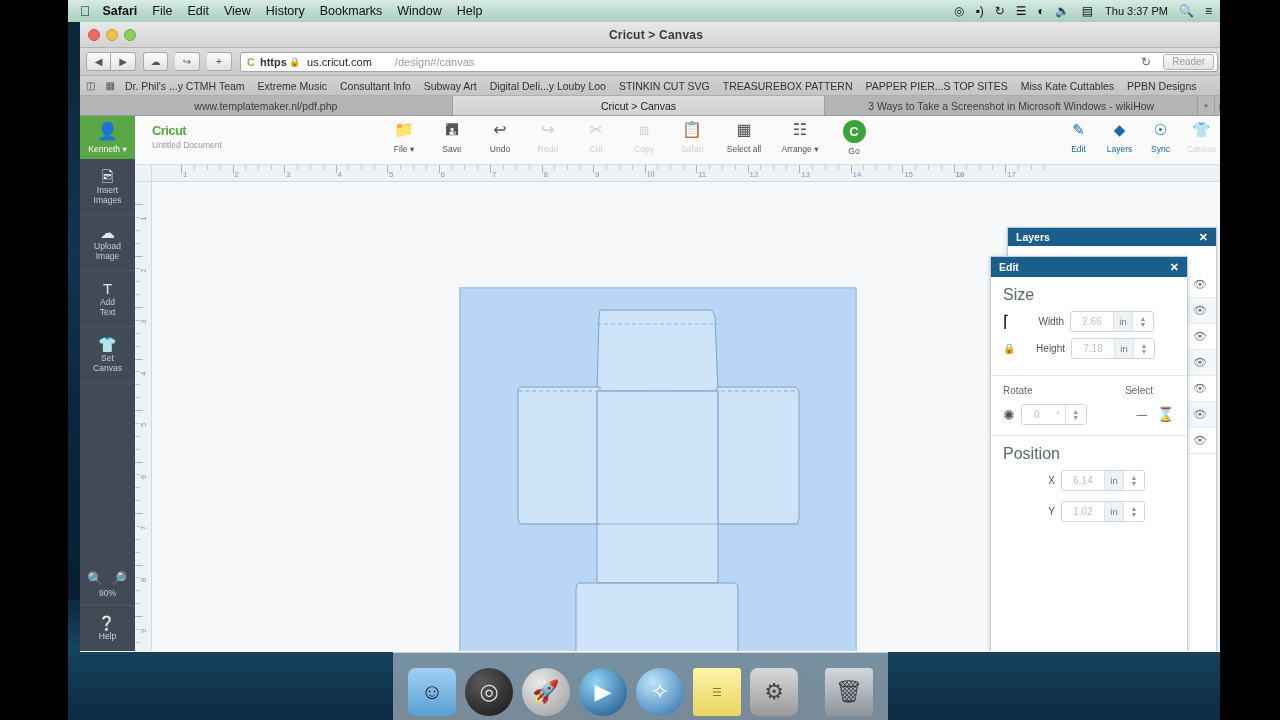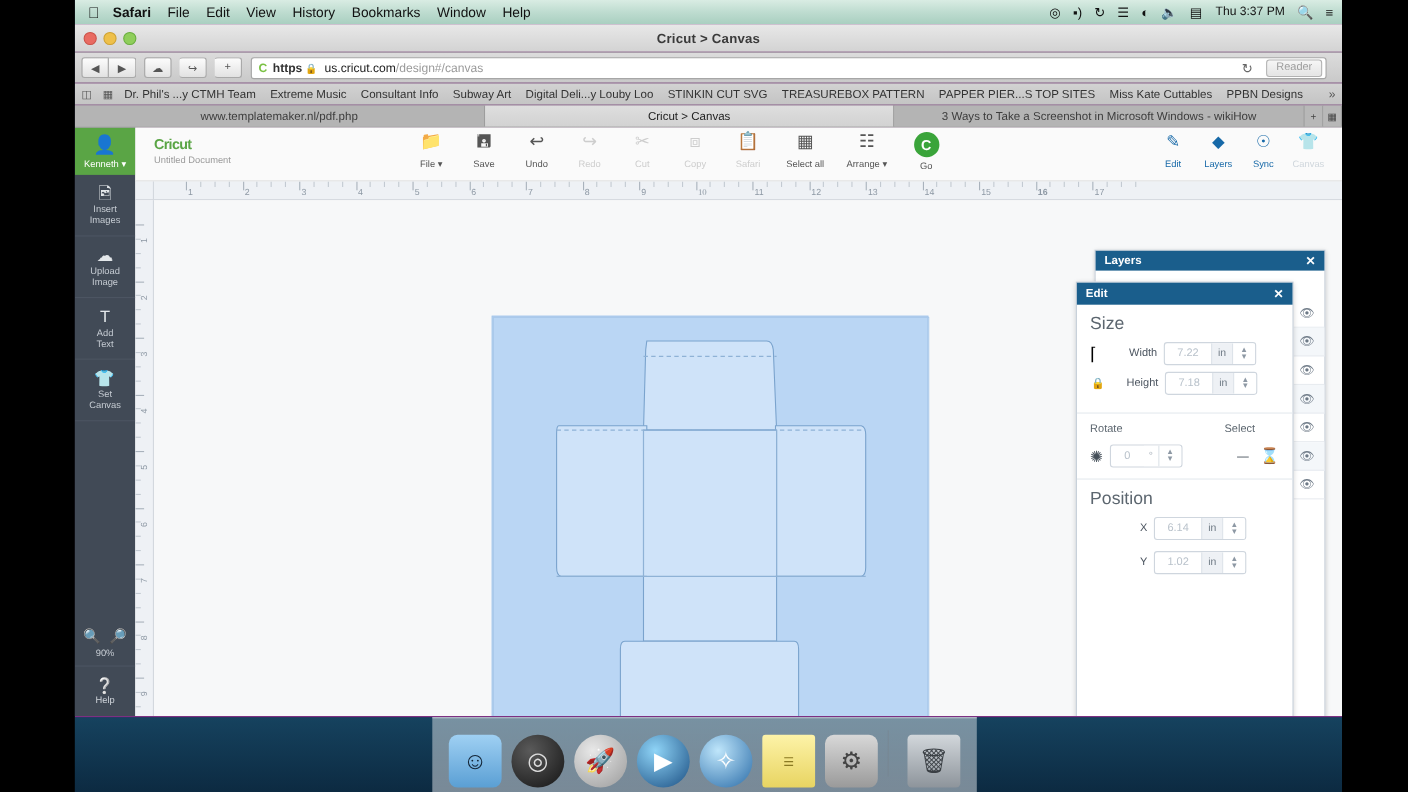--- a/index.html
+++ b/index.html
@@ -33,22 +33,22 @@
   }
   .menubar .apple { font-size:14px; margin:0 12px 0 4px; line-height:1; }
   .menubar .mi { margin-right:15px; white-space:nowrap; }
   .menubar .mi.bold { font-weight:bold; }
   .menubar .spacer { flex:1; }
   .menubar .status { margin-left:11px; font-size:12px; display:flex; align-items:center; }
   .menubar .clock { margin-left:12px; font-size:11px; }
 
   
   .win {
-    position:absolute; left:68px; top:22px; width:1152px; height:630px;
-    background:#701a75;
+    position:absolute; left:80px; top:22px; width:1152px; height:630px;
+    background:#ffffff;
   }
   .titlebar {
     height:26px; position:relative;
     background: linear-gradient(180deg,#e8e8e8 0%,#d3d3d3 100%);
     border-bottom:1px solid #b4b4b4;
     display:flex; align-items:center;
   }
   .lights { display:flex; gap:6px; margin-left:8px; }
   .light { width:12px; height:12px; border-radius:50%; }
   .l-red { background:#e96b62; border:1px solid #cc5248; }
@@ -77,21 +77,21 @@
   .urlbar {
     flex:1; height:20px; margin:0 8px; background:#fff;
     border:1px solid #a6a6a6; border-radius:3px;
     display:flex; align-items:center; padding:0 6px; font-size:11px; color:#777;
     position:relative;
   }
   .urlbar .fav { color:#7ac143; font-size:11px; margin-right:5px; font-weight:bold;}
   .urlbar .https { color:#333; font-weight:bold; margin-right:3px; }
   .urlbar .lock { font-size:9px; margin-right:6px; color:#444; }
   .urlbar .dom { color:#222; }
-  .urlbar .rest { color:#9a9a9a; }
+  .urlbar .rest { color:#9a9a9a;padding-left:23px; }
   .reload {
     position:absolute; right:62px; width:18px; text-align:center; color:#666; font-size:12px;
   }
   .reader {
     position:absolute; right:3px; height:16px; padding:0 8px; border:1px solid #b2b2b2;
     border-radius:3px; font-size:10px; color:#9e9e9e; display:flex; align-items:center;
     background:linear-gradient(180deg,#f6f6f6,#e4e4e4);
   }
 
   .bookmarks {
@@ -681,21 +681,21 @@
           <span class="x">✕</span>
         </div>
 
         <div class="sec">
           <div class="sec-title">Size</div>
 
           <div class="field-row">
             <span class="bracket">⌈</span>
             <span class="field-lbl">Width</span>
             <div class="numbox">
-              <div class="val">7.22</div>
+              <div class="val">2.66</div>
               <div class="unit">in</div>
               <div class="spin">
                 <span>▲</span>
                 <span>▼</span>
               </div>
             </div>
           </div>
 
           <div class="field-row">
             <span class="lockcol">🔒</span>

